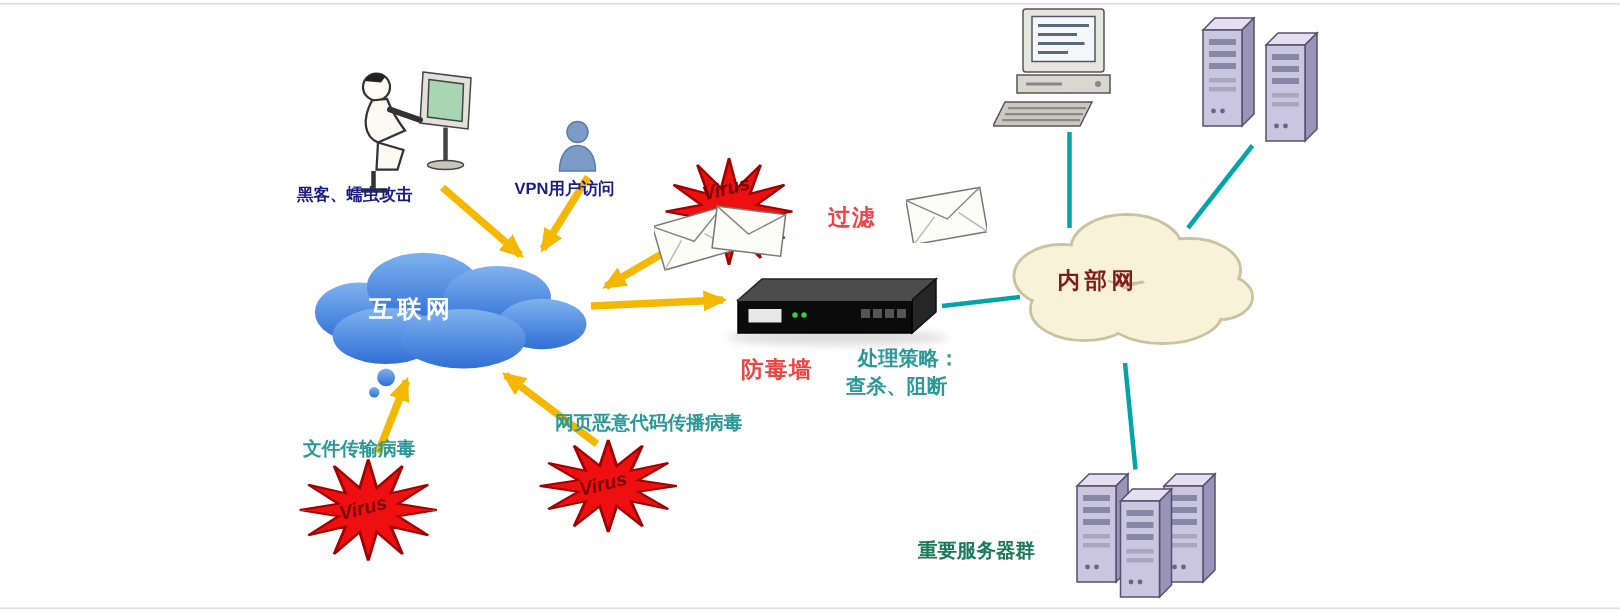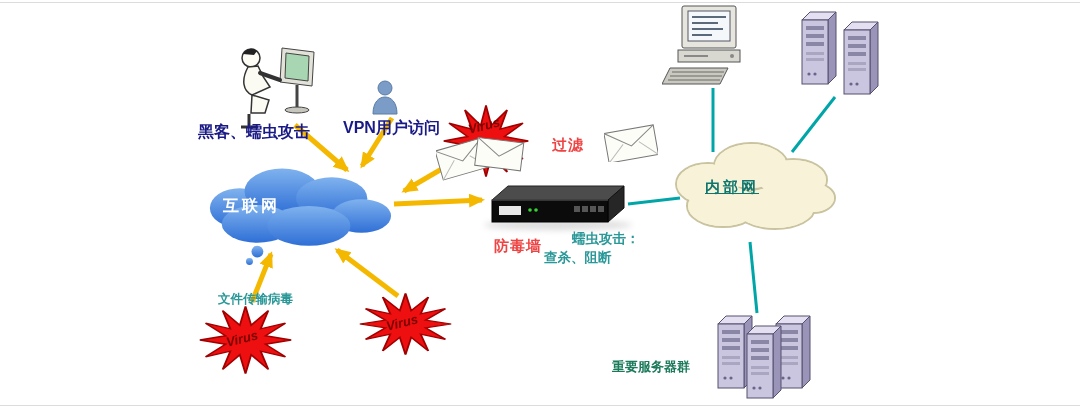--- a/index.html
+++ b/index.html
@@ -1,27 +1,27 @@
 <!DOCTYPE html>
 <html><head>
 <meta charset="utf-8">
 <style>
   * { margin:0; padding:0; box-sizing:border-box; }
   body { font-family:"Liberation Sans", sans-serif; background:#fff; }
   .canvas { position:relative; width:1080px; height:408px; background:#ffffff; overflow:hidden; }
   .abs { position:absolute; }
   .hairline { position:absolute; left:0; width:1080px; height:1px; background:#dcdcdc; }
   .lbl { position:absolute; font-weight:bold; white-space:nowrap; }
-  .lbl-navy  { color:#1a1a86; font-size:16px; }
+  .lbl-navy  { color:#1a1a86; font-size:11px; }
   .lbl-red   { color:#ef4444; font-size:15px; letter-spacing:1px; }
   .lbl-teal  { color:#2a9898; font-size:12.5px; }
   .lbl-teal-lg{ color:#2a9898; font-size:13.5px; }
   .lbl-green { color:#1b7a5a; font-size:13px; }
   .lbl-white { color:#ffffff; font-size:16px; letter-spacing:3px; }
-  .lbl-maroon{ color:#0f766e; font-size:15px; letter-spacing:3px;text-decoration:underline; }
+  .lbl-maroon{ color:#7f1d1d; font-size:15px; letter-spacing:3px; }
   .virus-text{ position:absolute; color:#7a0000; font-weight:bold; font-style:italic;
                font-size:13px; transform:rotate(-14deg); }
   .shadow { position:absolute; background:rgba(0,0,0,0.14); border-radius:50%; filter:blur(3px); }
   svg { display:block; }
   .conn { position:absolute; left:0; top:0; }
 </style>
 </head>
 <body>
 
 <div class="canvas">
@@ -117,43 +117,43 @@
         <ellipse cx="42" cy="50" rx="30" ry="20"></ellipse>
         <ellipse cx="85" cy="33" rx="38" ry="23"></ellipse>
         <ellipse cx="135" cy="40" rx="36" ry="21"></ellipse>
         <ellipse cx="165" cy="58" rx="30" ry="17"></ellipse>
         <ellipse cx="60" cy="66" rx="36" ry="19"></ellipse>
         <ellipse cx="112" cy="68" rx="42" ry="20"></ellipse>
         <circle cx="60" cy="94" r="6"></circle>
         <circle cx="52" cy="104" r="3.5"></circle>
       </g>
     </svg>
-    <span class="lbl lbl-white" style="left:25px;top:38px">互联网</span>
+    <span class="lbl lbl-white" style="left:48px;top:38px">互联网</span>
   </div>
 
   <div class="shadow" style="left:484px;top:220px;width:148px;height:10px"></div>
   <div class="abs" style="left:486px;top:176px;width:140px;height:50px">
     <svg width="140" height="50" viewBox="0 0 140 50">
       <polygon points="6,24 22,10 138,10 122,24" fill="#4c4c4c" stroke="#222"></polygon>
       <polygon points="122,24 138,10 138,32 122,46" fill="#262626" stroke="#111"></polygon>
       <rect x="6" y="24" width="116" height="22" fill="#0b0b0b" stroke="#000"></rect>
       <rect x="13" y="30" width="22" height="9" fill="#e8e8e8"></rect>
       <circle cx="44" cy="34" r="1.8" fill="#35d435"></circle>
       <circle cx="50" cy="34" r="1.8" fill="#35d435"></circle>
       <rect x="88" y="30" width="6" height="6" fill="#555"></rect>
       <rect x="96" y="30" width="6" height="6" fill="#555"></rect>
       <rect x="104" y="30" width="6" height="6" fill="#555"></rect>
       <rect x="112" y="30" width="6" height="6" fill="#555"></rect>
       <line x1="6" y1="24" x2="122" y2="24" stroke="#666" stroke-width="1"></line>
     </svg>
   </div>
   <div class="lbl lbl-red" style="left:494px;top:237px">防毒墙</div>
 
-  <div class="lbl lbl-teal-lg" style="left:572px;top:230px">蠕虫攻击：</div>
-  <div class="lbl lbl-teal-lg" style="left:544px;top:249px">查杀、阻断</div>
+  <div class="lbl lbl-teal-lg" style="left:572px;top:230px">处理策略：</div>
+  <div class="lbl lbl-teal-lg" style="left:564px;top:249px">查杀、阻断</div>
 
   <div class="abs" style="left:663px;top:136px;width:175px;height:110px">
     <svg width="175" height="110" viewBox="0 0 175 110">
 
       <g fill="#f8f3d8" stroke="#c9c3a0" stroke-width="2">
         <ellipse cx="45" cy="48" rx="32" ry="21"></ellipse>
         <ellipse cx="88" cy="30" rx="37" ry="23"></ellipse>
         <ellipse cx="130" cy="44" rx="34" ry="21"></ellipse>
         <ellipse cx="60" cy="70" rx="36" ry="21"></ellipse>
         <ellipse cx="112" cy="72" rx="40" ry="21"></ellipse>
@@ -208,28 +208,29 @@
 
   <div class="abs" style="left:712px;top:310px;width:104px;height:92px">
     <svg width="104" height="92" viewBox="0 0 104 92">
       <use href="#tower" x="4" y="2"></use>
       <use href="#tower" x="62" y="2"></use>
       <use href="#tower" x="33" y="12"></use>
     </svg>
   </div>
   <div class="lbl lbl-green" style="left:612px;top:358px">重要服务器群</div>
 
-  <div class="lbl lbl-teal" style="left:218px;top:291px">文件传输病毒</div>
+  <div class="lbl lbl-teal" style="left:202px;top:291px">文件传输病毒</div>
   <div class="abs" style="left:198px;top:305px;width:95px;height:70px">
     <svg width="95" height="70" viewBox="0 0 100 100" preserveAspectRatio="none">
       <polygon points="98,50 71,56 92,74 66,66 74,92 56,71 50,98 44,71 26,92 34,66 8,74 29,56 2,50 29,44 8,26 34,34 26,8 44,29 50,2 56,29 74,8 66,34 92,26 71,44" fill="#ee1010" stroke="#a00000" stroke-width="2"></polygon>
     </svg>
     <span class="virus-text" style="left:28px;top:26px">Virus</span>
   </div>
 
+  <div class="lbl lbl-teal" style="left:370px;top:274px">网页恶意代码传播病毒</div>
   <div class="abs" style="left:358px;top:292px;width:95px;height:64px">
     <svg width="95" height="64" viewBox="0 0 100 100" preserveAspectRatio="none">
       <polygon points="98,50 71,56 92,74 66,66 74,92 56,71 50,98 44,71 26,92 34,66 8,74 29,56 2,50 29,44 8,26 34,34 26,8 44,29 50,2 56,29 74,8 66,34 92,26 71,44" fill="#ee1010" stroke="#a00000" stroke-width="2"></polygon>
     </svg>
     <span class="virus-text" style="left:28px;top:23px">Virus</span>
   </div>
 
 </div>
 
 </body></html>

